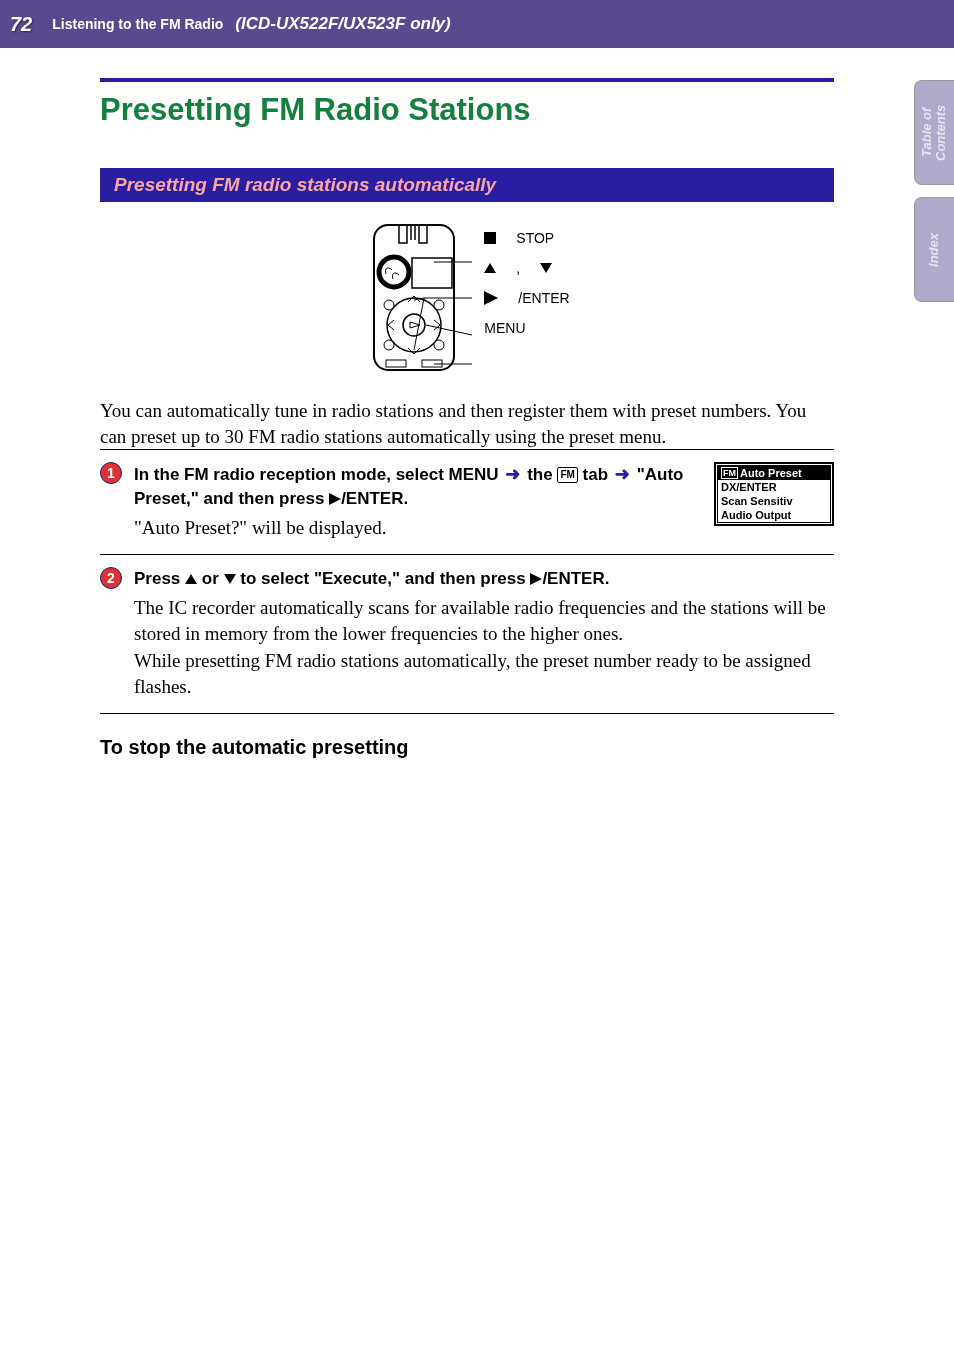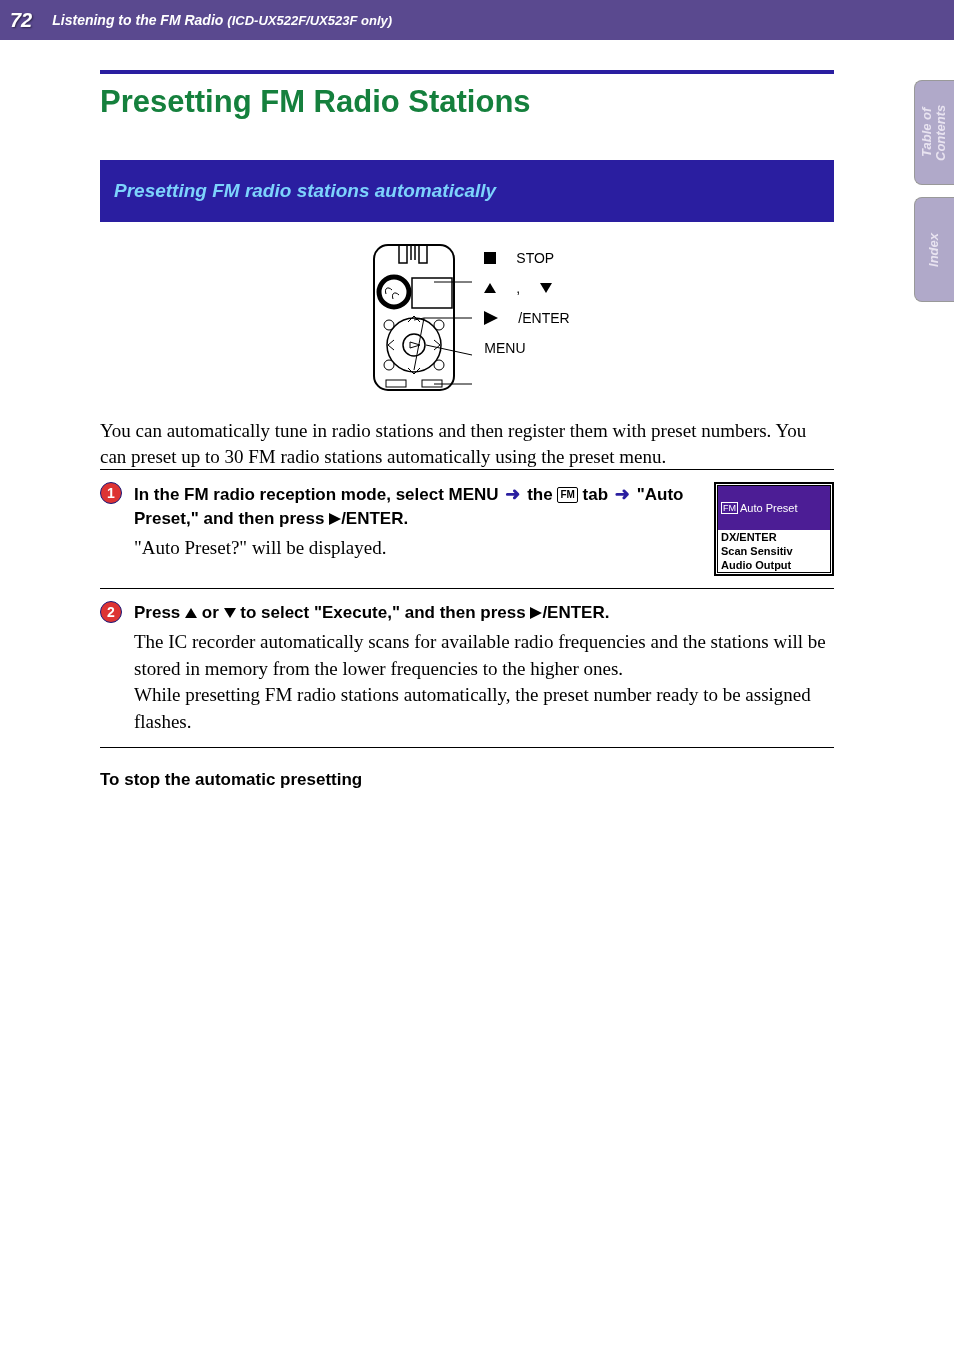--- a/index.html
+++ b/index.html
@@ -1,51 +1,51 @@
 <!DOCTYPE html>
 <html><head>
 <meta charset="utf-8">
 <style>
 *{box-sizing:border-box;margin:0;padding:0}
 body{width:954px;height:1370px;background:#fff;font-family:Arial,Helvetica,sans-serif;position:relative;color:#000}
-.header-bar{background:#5a498f;height:40px;display:flex;align-items:center;padding-left:10px;color:#fff}
+.header-bar{background:#5a498f;height:48px;display:flex;align-items:center;padding-left:10px;color:#fff}
 .page-num{font-size:20px;font-weight:bold;font-style:italic;margin-right:20px;text-shadow:1px 1px 2px rgba(0,0,0,.5)}
-.header-title{font-weight:bold;font-style:italic;font-size:14px}
-.header-sub{font-weight:bold;font-style:italic;font-size:13px;margin-left:4px}
+.header-title{font-weight:bold;font-size:14px}
+.header-sub{font-weight:bold;font-style:italic;font-size:17px;margin-left:12px}
 .side-tabs{position:absolute;right:0;top:80px;width:40px}
 .side-tab{height:105px;background:#b0a9c9;border-radius:8px 0 0 8px;margin-bottom:12px;display:flex;align-items:center;justify-content:center;border:1px solid #999;border-right:none}
 .side-tab .txt{writing-mode:vertical-rl;transform:rotate(180deg);font-weight:bold;font-style:italic;font-size:13px;color:#e8e3f0;text-align:center;line-height:1.1}
 .content{padding:30px 120px 0 100px}
 .hr-top{border:none;border-top:4px solid #2a1ea0;margin-bottom:10px}
 .h1{color:#15803d;font-size:31px;font-weight:bold;margin-bottom:40px}
-.sub-bar{background:#2a1ea0;color:#7dd3fc;padding:20px 14px;font-weight:bold;font-style:italic;font-size:19px;margin-bottom:18px}
+.sub-bar{background:#2a1ea0;color:#fca5a5;padding:6px 14px;font-weight:bold;font-style:italic;font-size:19px;margin-bottom:18px}
 .device-fig{display:flex;justify-content:center;margin-bottom:18px}
 .device-wrap{display:flex;align-items:flex-start}
 .device-svg{width:110px;height:160px}
 .labels{margin-left:10px;font-size:14px;display:flex;flex-direction:column;gap:14px;padding-top:10px}
 .labels .row{display:flex;align-items:center;gap:20px;font-weight:500}
 .sq{width:12px;height:12px;background:#000;display:inline-block}
 .tri-up{width:0;height:0;border-left:6px solid transparent;border-right:6px solid transparent;border-bottom:10px solid #000;display:inline-block}
 .tri-dn{width:0;height:0;border-left:6px solid transparent;border-right:6px solid transparent;border-top:10px solid #000;display:inline-block}
 .play{width:0;height:0;border-top:7px solid transparent;border-bottom:7px solid transparent;border-left:14px solid #000;display:inline-block}
 .intro{font-family:Georgia,"Times New Roman",serif;font-size:19px;line-height:1.35;}
 .step-sep{border:none;border-top:1px solid #000;margin:0}
 .step{padding:12px 0;display:flex;gap:12px;align-items:flex-start}
 .bullet{width:22px;height:22px;border-radius:50%;background:#d33;color:#fff;font-weight:bold;font-size:14px;display:flex;align-items:center;justify-content:center;flex-shrink:0;border:1px solid #1a1a7a}
 .step-body{flex:1}
 .step-title{font-weight:bold;font-size:17px;line-height:1.4}
 .step-title .arrow-rt{color:#2a1ea0;font-size:18px;padding:0 2px}
 .step-text{font-family:Georgia,"Times New Roman",serif;font-size:19px;line-height:1.4;margin-top:4px}
 .menu-shot{margin-left:10px;flex-shrink:0}
 .menu-box{border:2px solid #000;width:120px;font-size:11px;background:#fff}
-.menu-box .hi{background:#4c1d95;color:#fff;padding:16px 3px;font-weight:normal}
+.menu-box .hi{background:#000000;color:#fff;padding:1px 3px;font-weight:bold}
 .menu-box .li{padding:1px 3px;font-weight:bold;white-space:nowrap;overflow:hidden}
 .menu-inner{border:1px solid #000;margin:1px}
 .fm-icon{font-size:9px;border:1px solid #000;padding:0 1px;margin-right:2px;vertical-align:1px}
-.sec-h{font-weight:bold;font-size:17px;margin-top:22px;margin-bottom:4px}
+.sec-h{font-weight:bold;font-size:20px;margin-top:22px;margin-bottom:4px}
 .inline-sq{display:inline-block;width:13px;height:13px;background:#000;vertical-align:-1px}
 .inline-play{display:inline-block;width:0;height:0;border-top:6px solid transparent;border-bottom:6px solid transparent;border-left:12px solid #000;vertical-align:-1px}
 .inline-tri-up{display:inline-block;width:0;height:0;border-left:6px solid transparent;border-right:6px solid transparent;border-bottom:10px solid #000;vertical-align:0}
 .inline-tri-dn{display:inline-block;width:0;height:0;border-left:6px solid transparent;border-right:6px solid transparent;border-top:10px solid #000;vertical-align:0}
 .fm-tab-icon{display:inline-block;font-size:10px;border:1px solid #000;border-radius:2px;padding:0 2px;vertical-align:2px;font-weight:bold;font-style:normal}
 </style>
 </head>
 <body>
 
 <div class="header-bar">

